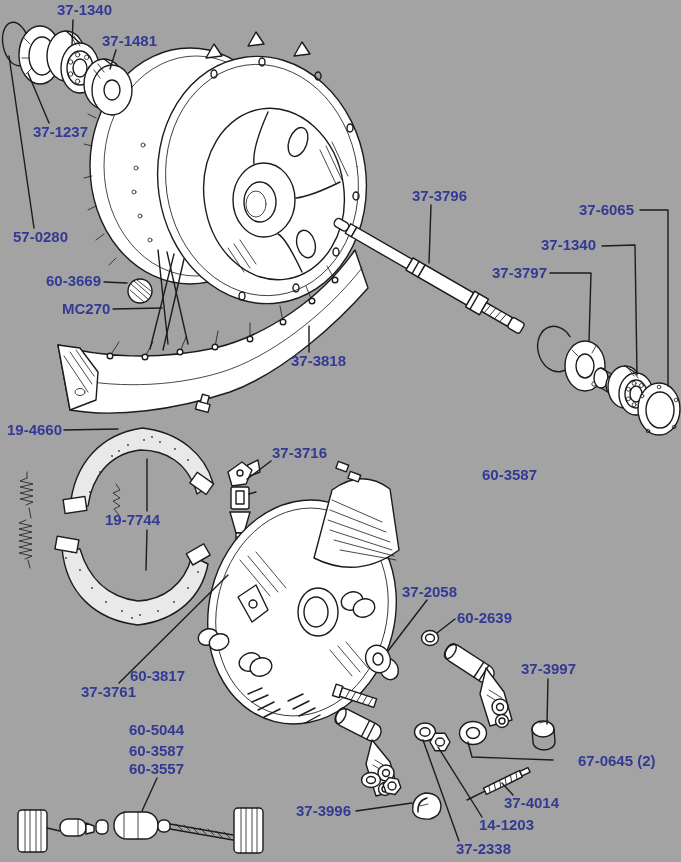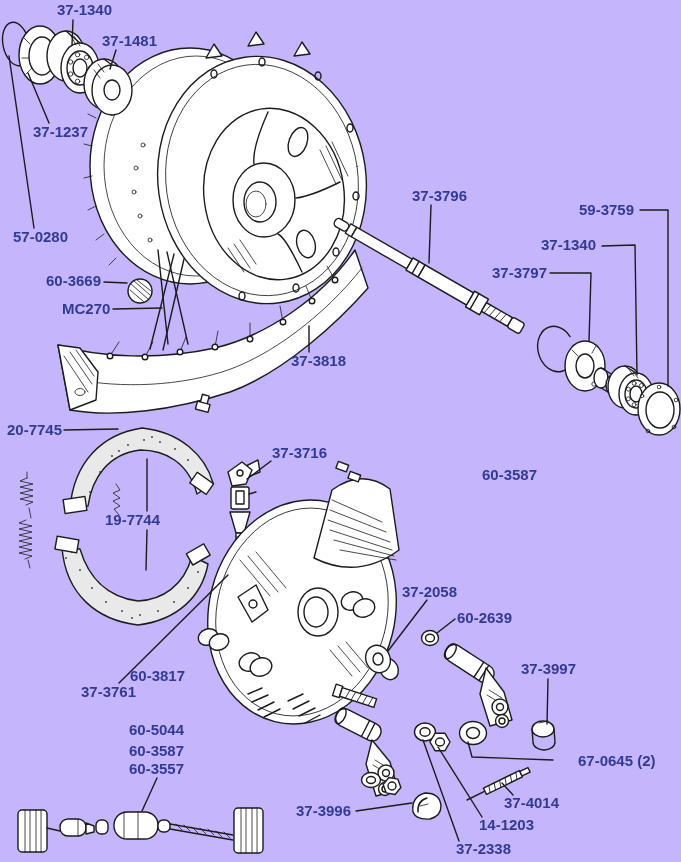--- a/index.html
+++ b/index.html
@@ -1,16 +1,16 @@
 <!DOCTYPE html>
 <html><head>
 <meta charset="utf-8">
 <style>
   html,body{margin:0;padding:0;background:#ffffff;}
-  .stage{position:relative;width:681px;height:862px;background:#c4b5fd;overflow:hidden;
+  .stage{position:relative;width:681px;height:862px;background:#a3a3a3;overflow:hidden;
          font-family:"Liberation Sans",sans-serif;}
   .stage svg{position:absolute;left:0;top:0;}
   .lbl{position:absolute;color:#333A94;font-weight:bold;font-size:15px;line-height:14px;
        white-space:nowrap;letter-spacing:0px;}
   .ln{fill:none;stroke:#1c1c1c;stroke-width:1.4;stroke-linecap:round;stroke-linejoin:round;}
   .tn{fill:none;stroke:#1c1c1c;stroke-width:0.8;stroke-linecap:round;}
   .fw{fill:#ffffff;stroke:#1c1c1c;stroke-width:1.4;stroke-linejoin:round;}
   .fl{fill:#e9e9e9;stroke:#1c1c1c;stroke-width:1.4;stroke-linejoin:round;}
   .ld{fill:none;stroke:#1c1c1c;stroke-width:1.4;stroke-linecap:round;stroke-linejoin:round;}
   .dot{fill:#3a3a3a;stroke:none;}
@@ -514,24 +514,24 @@
 </svg>
 
   <div class="lbl" style="left:57px;top:3px">37-1340</div>
   <div class="lbl" style="left:102px;top:34px">37-1481</div>
   <div class="lbl" style="left:33px;top:125px">37-1237</div>
   <div class="lbl" style="left:13px;top:230px">57-0280</div>
   <div class="lbl" style="left:46px;top:274px">60-3669</div>
   <div class="lbl" style="left:62px;top:302px">MC270</div>
   <div class="lbl" style="left:291px;top:354px">37-3818</div>
   <div class="lbl" style="left:412px;top:189px">37-3796</div>
-  <div class="lbl" style="left:579px;top:203px">59-3759</div>
+  <div class="lbl" style="left:579px;top:203px">37-6065</div>
   <div class="lbl" style="left:541px;top:238px">37-1340</div>
   <div class="lbl" style="left:492px;top:266px">37-3797</div>
-  <div class="lbl" style="left:7px;top:423px">20-7745</div>
+  <div class="lbl" style="left:7px;top:423px">19-4660</div>
   <div class="lbl" style="left:272px;top:446px">37-3716</div>
   <div class="lbl" style="left:482px;top:468px">60-3587</div>
   <div class="lbl" style="left:105px;top:513px">19-7744</div>
   <div class="lbl" style="left:402px;top:585px">37-2058</div>
   <div class="lbl" style="left:457px;top:611px">60-2639</div>
   <div class="lbl" style="left:81px;top:685px">37-3761</div>
   <div class="lbl" style="left:130px;top:669px">60-3817</div>
   <div class="lbl" style="left:129px;top:723px">60-5044</div>
   <div class="lbl" style="left:129px;top:744px">60-3587</div>
   <div class="lbl" style="left:129px;top:762px">60-3557</div>

